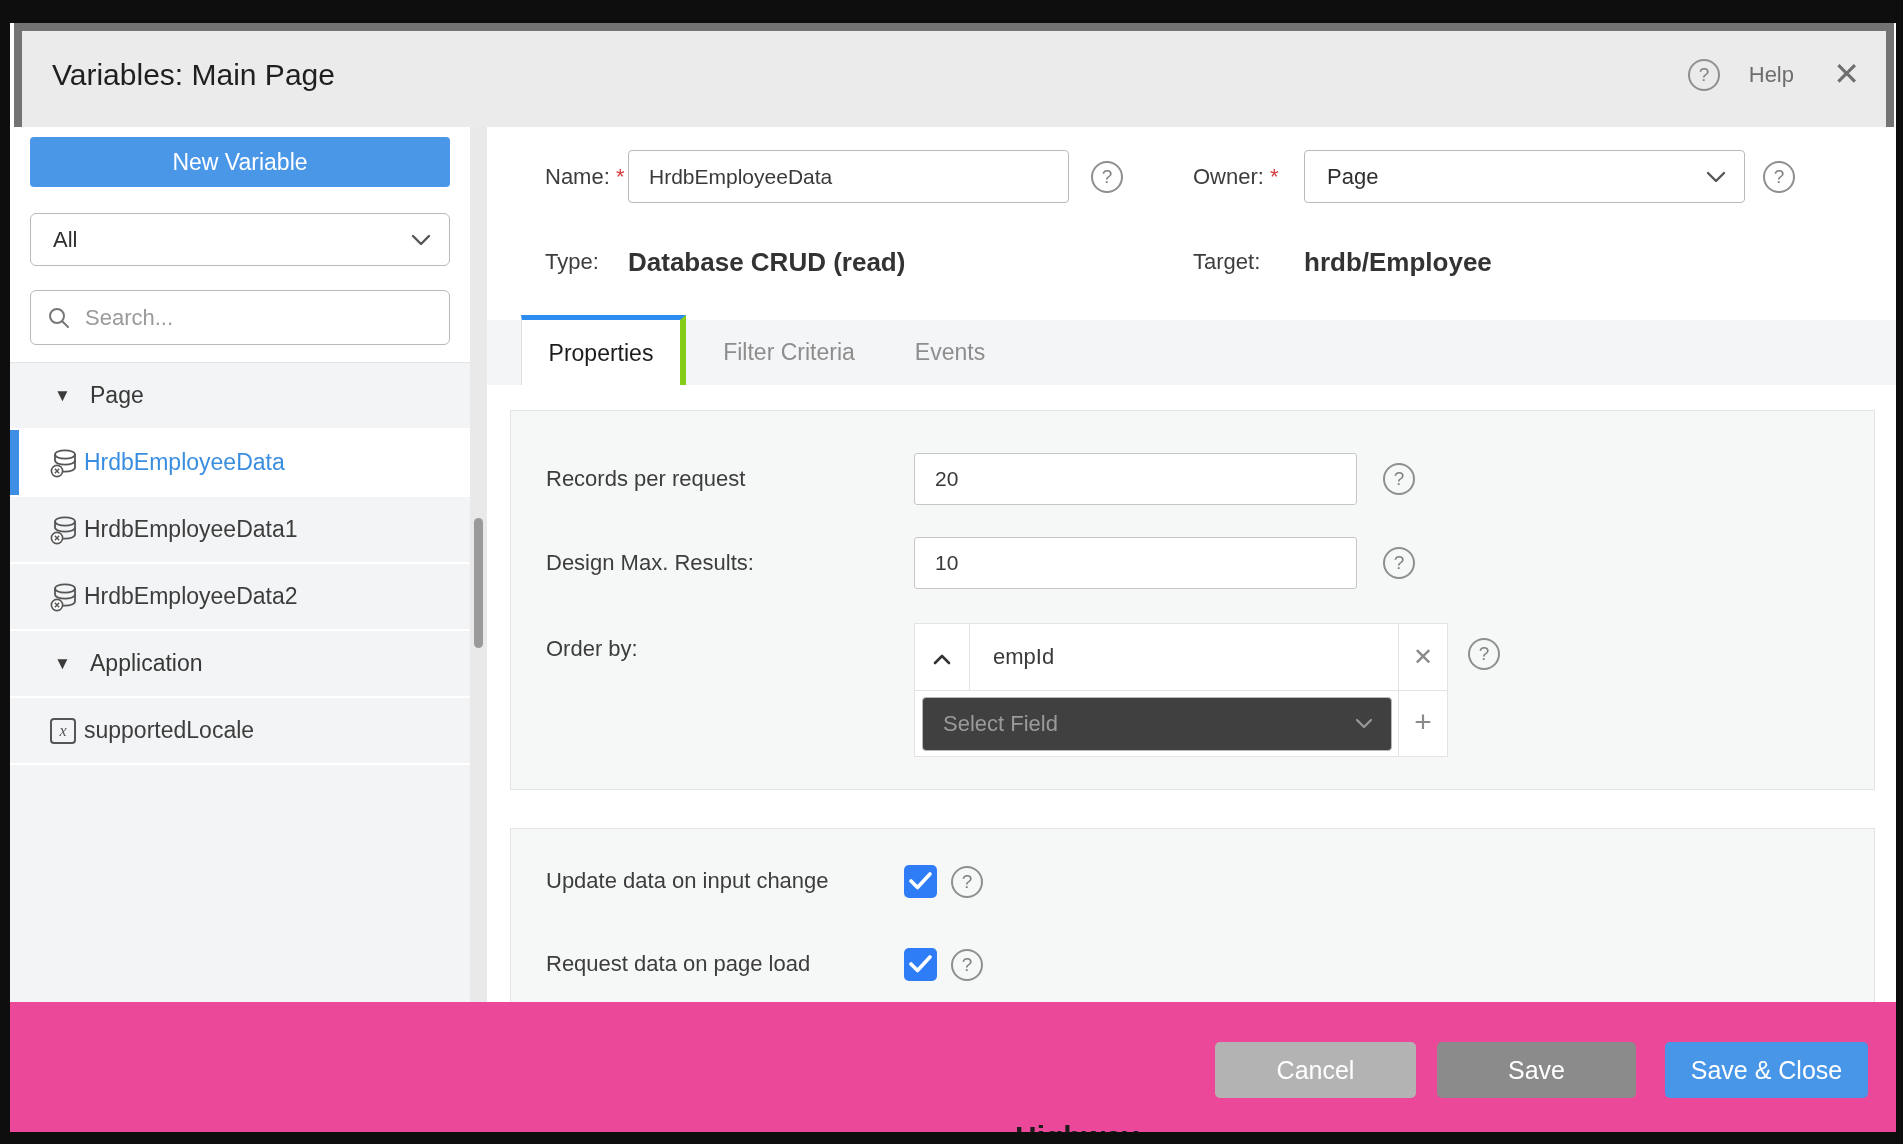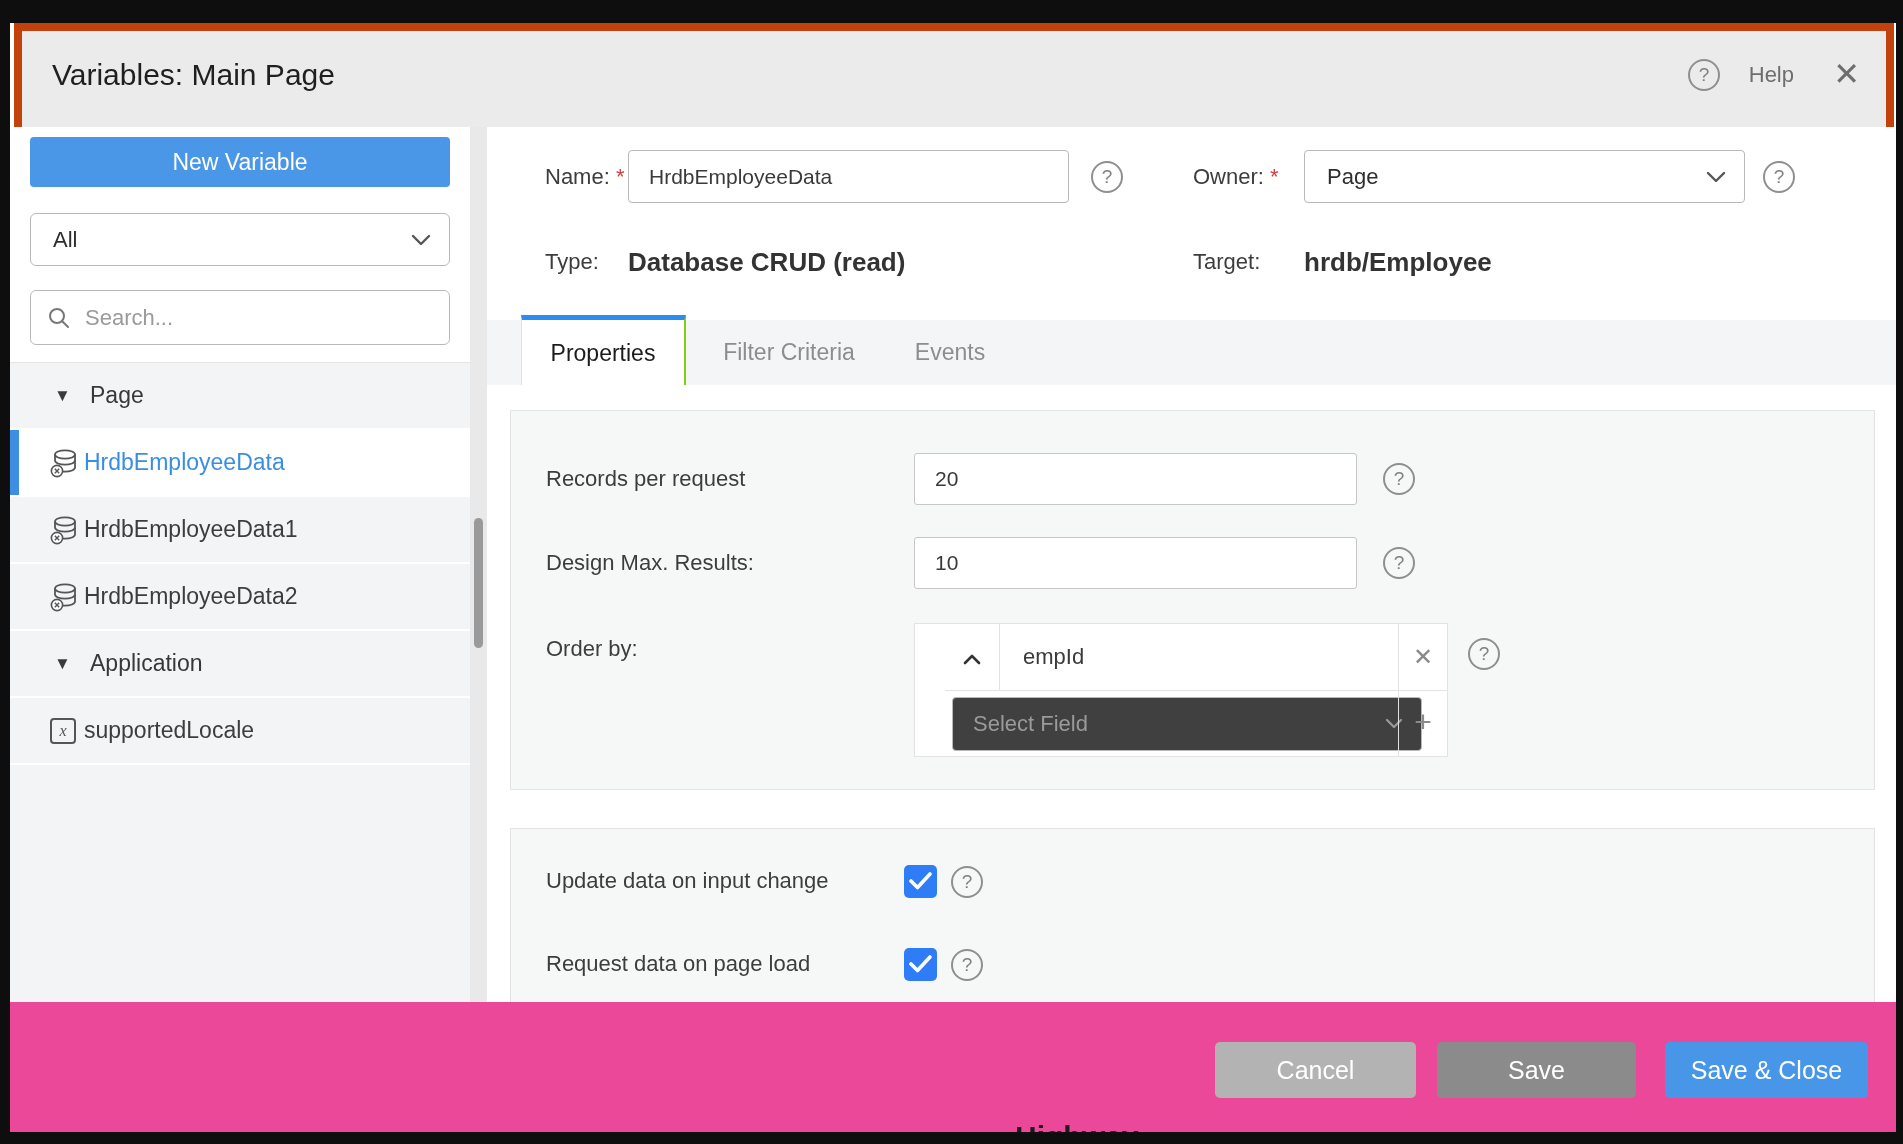--- a/index.html
+++ b/index.html
@@ -3,21 +3,21 @@
 <meta charset="utf-8">
 <style>
   html,body{margin:0;padding:0;}
   body{width:1903px;height:1144px;overflow:hidden;background:#0e0e0e;
        font-family:"Liberation Sans","DejaVu Sans",sans-serif;-webkit-font-smoothing:antialiased;}
   .stage{position:relative;width:1903px;height:1144px;background:#0e0e0e;}
   .modal{position:absolute;left:10px;top:23px;width:1886px;height:1109px;background:#ffffff;}
 
   
   .header-highlight{position:absolute;left:4px;top:0;width:1880px;height:116px;
-    border:8px solid #c2410c;background:#ebebeb;box-sizing:border-box;}
+    border:8px solid #737373;background:#ebebeb;box-sizing:border-box;}
   .hdr-title{position:absolute;left:30px;top:0;height:88px;line-height:88px;
     font-size:30px;color:#1f1f1f;}
   .hdr-actions{position:absolute;right:0;top:0;height:88px;}
   .qcircle{display:inline-block;width:32px;height:32px;border:2px solid #8f8f8f;border-radius:50%;
     box-sizing:border-box;text-align:center;line-height:28px;font-size:19px;color:#808080;}
   .hdr-help-icon{position:absolute;right:166px;top:28px;}
   .hdr-help-label{position:absolute;right:92px;top:0;height:88px;line-height:88px;
     font-size:22px;color:#6e6e6e;}
   .hdr-close{position:absolute;right:26px;top:0;height:88px;line-height:86px;
     font-size:32px;color:#6e6e6e;cursor:pointer;}
@@ -61,32 +61,32 @@
     box-sizing:border-box;font-size:21px;color:#3a3a3a;padding:0 20px;outline:none;font-family:inherit;background:#fff;}
   .fselect{position:absolute;height:53px;width:441px;border:1px solid #b9b9b9;border-radius:4px;
     box-sizing:border-box;background:#fff;cursor:pointer;}
   .fselect .val{position:absolute;left:22px;top:0;height:51px;line-height:51px;font-size:22px;color:#2e2e2e;}
   .slabel{position:absolute;height:30px;line-height:30px;font-size:22px;color:#3d3d3d;}
   .sval{position:absolute;height:30px;line-height:30px;font-size:26px;color:#333;font-weight:bold;}
 
   .tabstrip{position:absolute;left:0;top:193px;width:1409px;height:65px;background:#f4f5f7;}
   .tab{position:absolute;top:193px;height:65px;line-height:65px;font-size:23px;color:#8d8d8d;cursor:pointer;text-align:center;}
   .tab.active{top:188px;height:70px;line-height:66px;background:#ffffff;color:#1c1c1c;
-    border-top:5px solid #2d8cf0;border-left:1px solid #e1e1e1;border-right:2px solid #84cc16;box-sizing:border-box;}
+    border-top:5px solid #2d8cf0;border-left:1px solid #e1e1e1;border-right:6px solid #84cc16;box-sizing:border-box;}
 
   .panel{position:absolute;left:23px;width:1365px;background:#f6f7f7;border:1px solid #e2e3e4;box-sizing:border-box;}
   .panel1{top:283px;height:380px;}
   .panel2{top:701px;height:178px;}
   .plabel{position:absolute;left:35px;height:52px;line-height:52px;font-size:22px;color:#3d3d3d;}
   .pinput{position:absolute;left:403px;width:443px;height:52px;border:1px solid #c6c6c6;border-radius:3px;
     box-sizing:border-box;font-size:21px;color:#3a3a3a;padding:0 20px;outline:none;font-family:inherit;background:#fff;}
   .phelp{position:absolute;left:872px;}
 
   .orderby{position:absolute;left:403px;top:212px;width:534px;height:134px;background:#fff;
-    border:1px solid #e3e3e4;box-sizing:border-box;padding-left:30px;}
+    border:1px solid #e3e3e4;box-sizing:border-box;}
   .ob-rowA{position:relative;height:66px;}
   .ob-sort{position:absolute;left:0;top:0;width:55px;height:66px;border-right:1px solid #e3e3e4;
     box-sizing:border-box;text-align:center;line-height:72px;cursor:pointer;}
   .ob-field{position:absolute;left:56px;top:0;height:66px;line-height:66px;font-size:22px;color:#3a3a3a;padding-left:22px;}
   .ob-remove{position:absolute;right:0;top:0;width:49px;height:66px;border-left:1px solid #e3e3e4;
     box-sizing:border-box;text-align:center;line-height:66px;font-size:24px;color:#8a8a8a;cursor:pointer;font-weight:300;}
   .ob-rowB{position:relative;height:66px;border-top:1px solid #e3e3e4;}
   .ob-select{position:absolute;left:7px;top:6px;width:470px;height:54px;border:1px solid #b9b9b9;
     border-radius:4px;box-sizing:border-box;background:#404040;cursor:pointer;}
   .ob-select .ph{position:absolute;left:20px;top:0;height:52px;line-height:52px;font-size:22px;color:#9a9a9a;}

